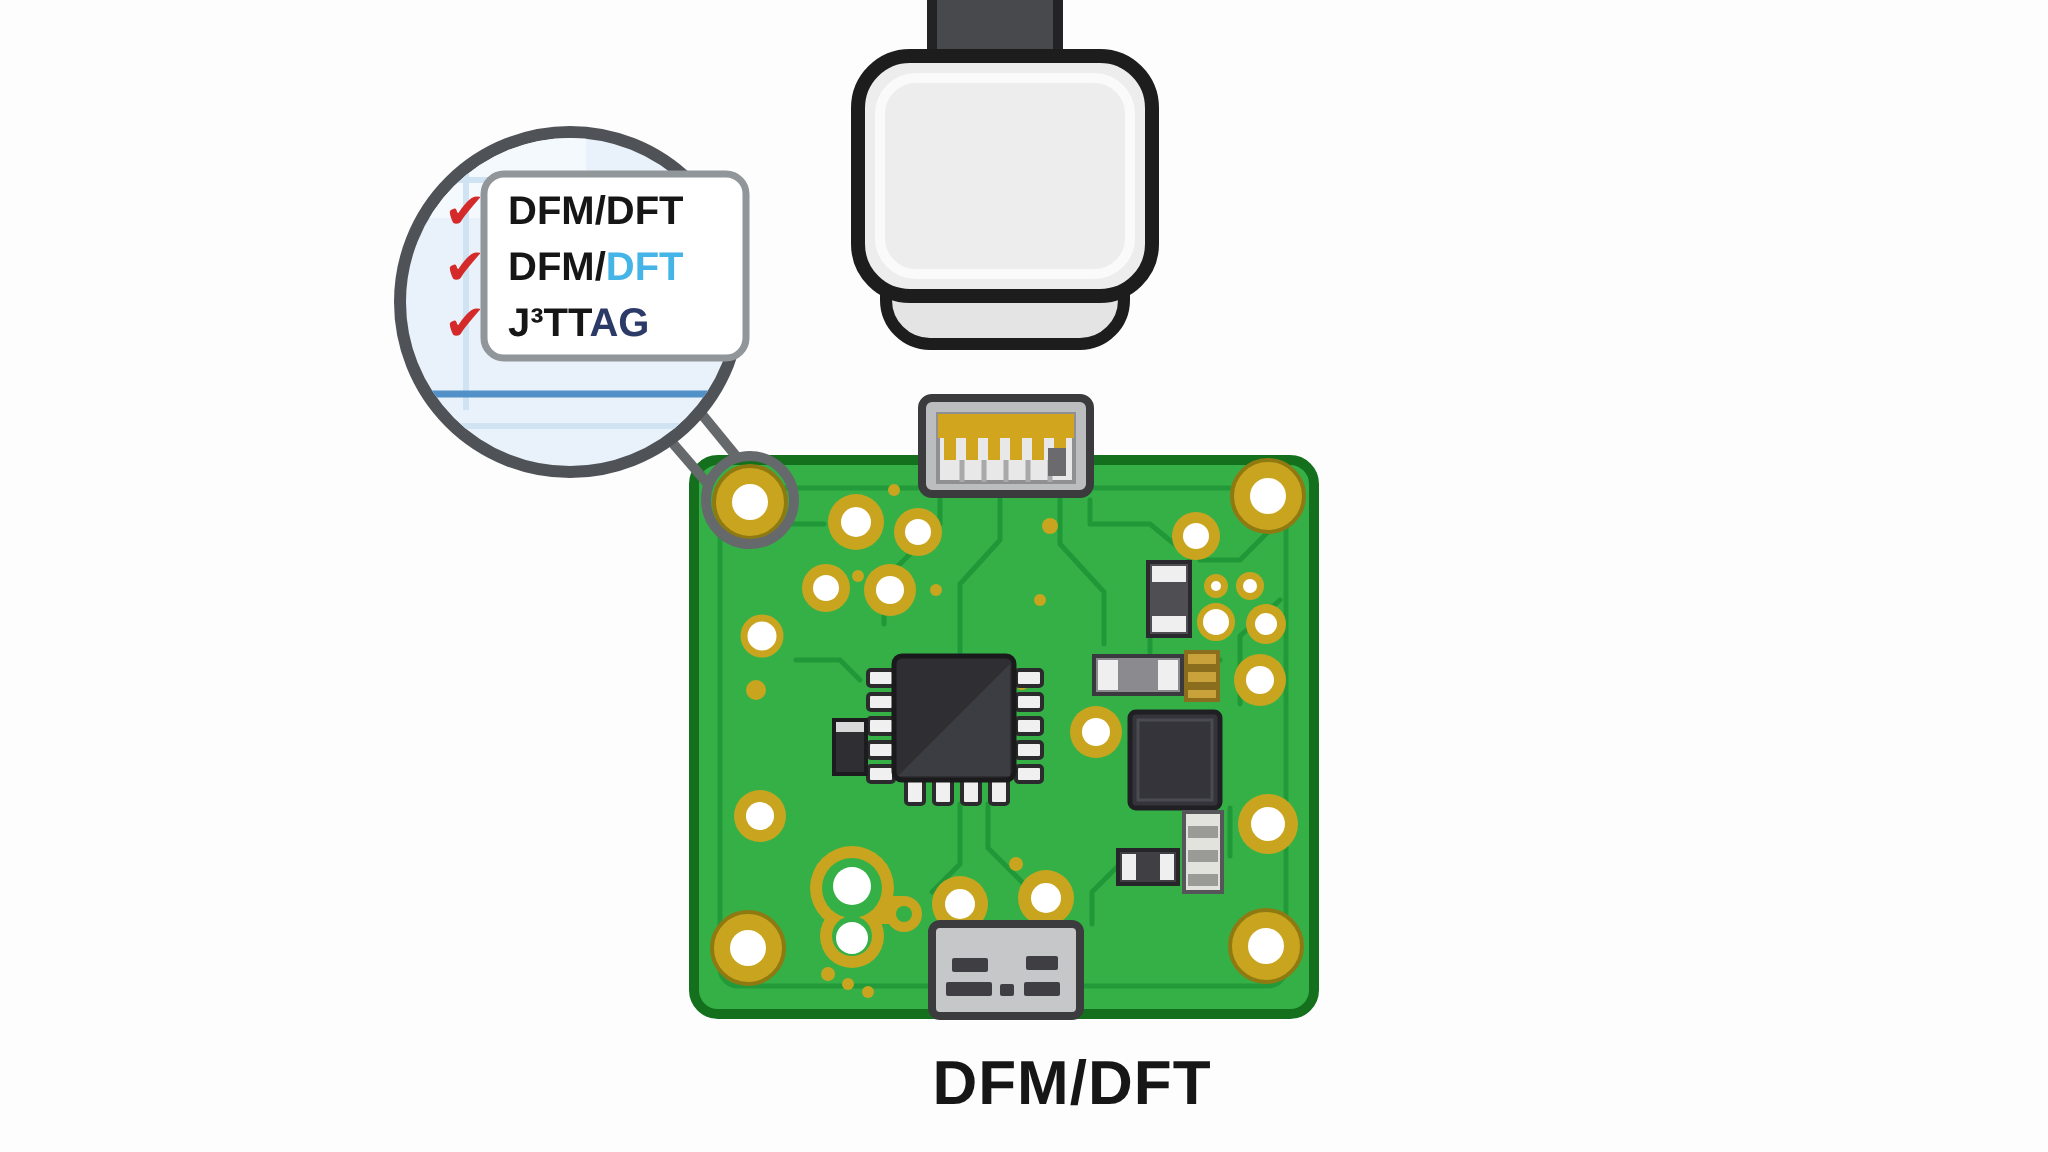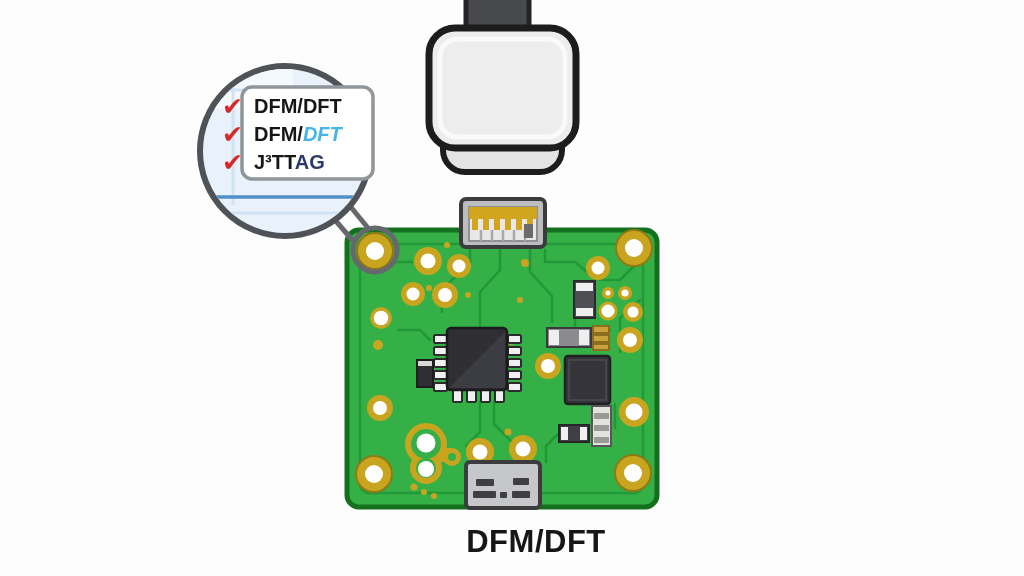--- a/index.html
+++ b/index.html
@@ -27,21 +27,21 @@
   *{margin:0;padding:0;box-sizing:border-box;}
   html,body{width:1024px;height:576px;overflow:hidden;}
   body{background:var(--bg);font-family:"Liberation Sans","DejaVu Sans",sans-serif;position:relative;}
   .stage{position:absolute;inset:0;width:1024px;height:576px;}
   svg.art{position:absolute;left:0;top:0;}
   .overlay{position:absolute;left:0;top:0;width:1024px;height:576px;pointer-events:none;}
   .checklist{position:absolute;left:222px;top:92px;width:152px;}
   .check-row{position:absolute;left:0;display:flex;align-items:center;height:28px;}
   .check-row .check{color:var(--check-red);font-size:25px;font-weight:700;line-height:1;width:32px;}
   .check-row .txt{font-size:20px;font-weight:700;color:var(--ink);letter-spacing:0px;white-space:nowrap;}
-  .c-blue{color:var(--dft-blue);font-style:italic;}
+  .c-blue{color:var(--dft-blue);}
   .c-navy{color:var(--jtag-navy);}
   .caption{position:absolute;left:336px;top:524px;width:400px;text-align:center;
            font-size:31px;font-weight:700;color:var(--ink);letter-spacing:0.5px;}
 </style>
 </head>
 <body>
 
 <div class="stage">
 
 <svg class="art" width="1024" height="576" viewBox="0 0 1024 576">

